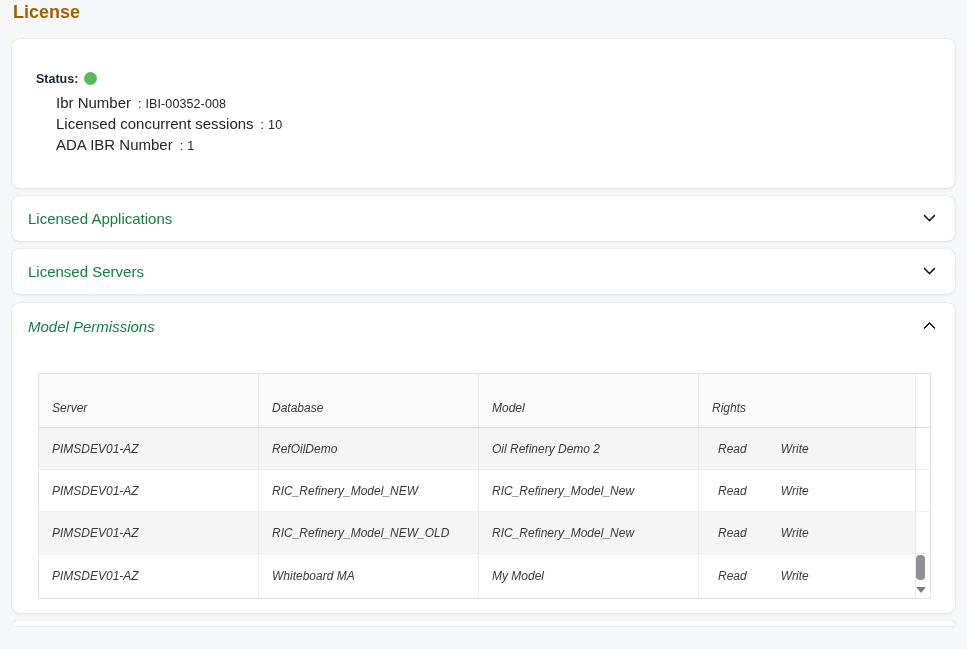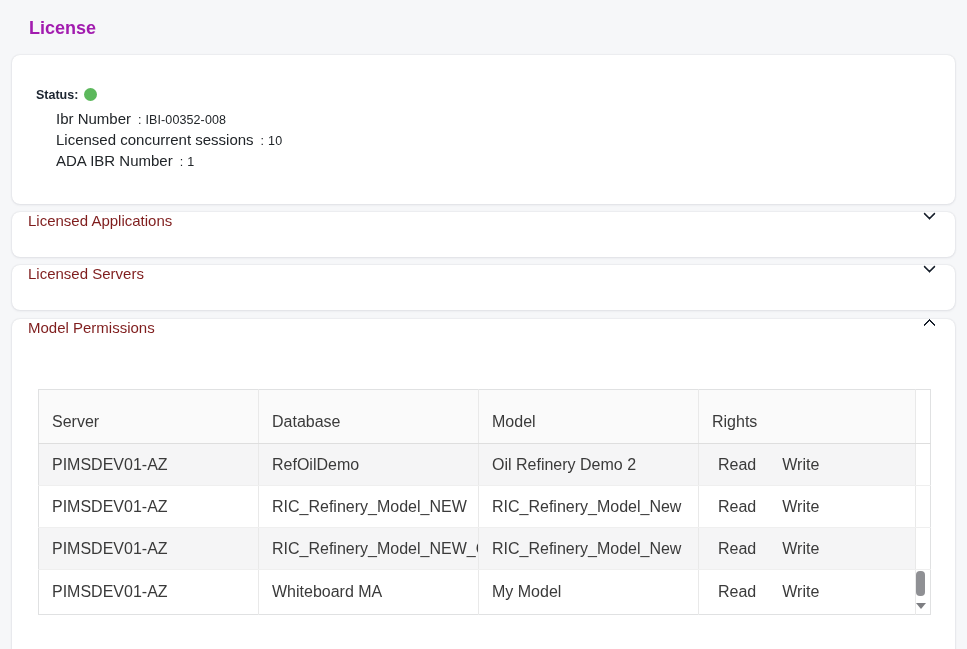--- a/index.html
+++ b/index.html
@@ -7,23 +7,23 @@
   body {
     width: 967px; height: 649px;
     background: #f6f7f9;
     font-family: "Liberation Sans", sans-serif;
     color: #212529;
     overflow: hidden;
   }
   .page { padding: 0 12px; }
 
   .page-title {
-    margin: 16px; padding-top: 2px; padding-left: 1px;
+    margin: 0; padding-top: 2px; padding-left: 1px;
     font-size: 18px; line-height: 20px; font-weight: 700;
-    color: #a21caf;
+    color: #a16207;
   }
 
   .card {
     background: #ffffff;
     border-radius: 8px;
     box-shadow: 0 0 2px rgba(25,35,55,.14), 0 1px 3px rgba(25,35,55,.07);
   }
 
   
   .status-card {
@@ -45,48 +45,48 @@
     height: 21px; margin-left: 20px;
     font-size: 15px; color: #212529;
   }
   .field .sep { font-size: 12.5px; margin: 0 4px 0 7px; }
   .field .value { font-size: 12.5px; letter-spacing: .1px; }
 
   
   .bar-card { margin-top: 8px; }
   .bar {
     height: 45px;
-    display: flex; align-items: flex-start; justify-content: space-between;
+    display: flex; align-items: center; justify-content: space-between;
     padding: 0 21px 0 16px;
-    font-size: 15px; color: #7f1d1d;
+    font-size: 15px; color: #15803d;
     cursor: pointer;
     gap: 36px;
   }
   .chevron {
     width: 9px; height: 9px;
     border-right: 2.4px solid #171f2b;
     border-bottom: 2.4px solid #171f2b;
     display: inline-block;
     border-radius: 1px;
   }
   .chevron.down { transform: rotate(45deg) translate(-2px,-2px); }
   .chevron.up   { transform: rotate(-135deg) translate(-1px,-1px); }
 
   
-  .mp-card { margin-top: 9px; padding-bottom: 43px; }
+  .mp-card { margin-top: 9px; padding-bottom: 14px; font-style: italic; }
   .mp-card .bar { height: 46px; }
   .table-wrap {
     margin: 24px 27px 0 26px;
     position: relative;
   }
   table.perm {
     width: 100%;
     border-collapse: collapse;
     table-layout: fixed;
-    font-size: 16px;
+    font-size: 12px;
     color: #3a3a3a;
     border: 1px solid #e0e1e2;
   }
   table.perm th {
     height: 54px;
     vertical-align: bottom;
     text-align: left;
     font-weight: 400;
     padding: 0 0 12px 13px;
     background: #fafafa;
@@ -99,21 +99,21 @@
     height: 42px;
     padding: 0 0 0 13px;
     border-left: 1px solid #e9e9e9;
     border-bottom: 1px solid #efefef;
     white-space: nowrap; overflow: hidden;
   }
   table.perm td:first-child { border-left: none; }
   table.perm tr:last-child td { border-bottom: none; height: 45px; }
   tr.striped td { background: #f5f5f6; }
   td.scroll-col, th.scroll-col { padding: 0; background: #ffffff !important; }
-  .rights-cell { display: flex; gap: 26px; padding-left: 6px; }
+  .rights-cell { display: flex; gap: 34px; padding-left: 6px; }
   .rights-cell span { display: inline-block; }
 
   
   .scroll-thumb {
     position: absolute; right: 3px; bottom: 19px;
     width: 9px; height: 25px;
     background: #8f9094; border-radius: 4px;
     cursor: pointer;
   }
   .scroll-down-arrow {

